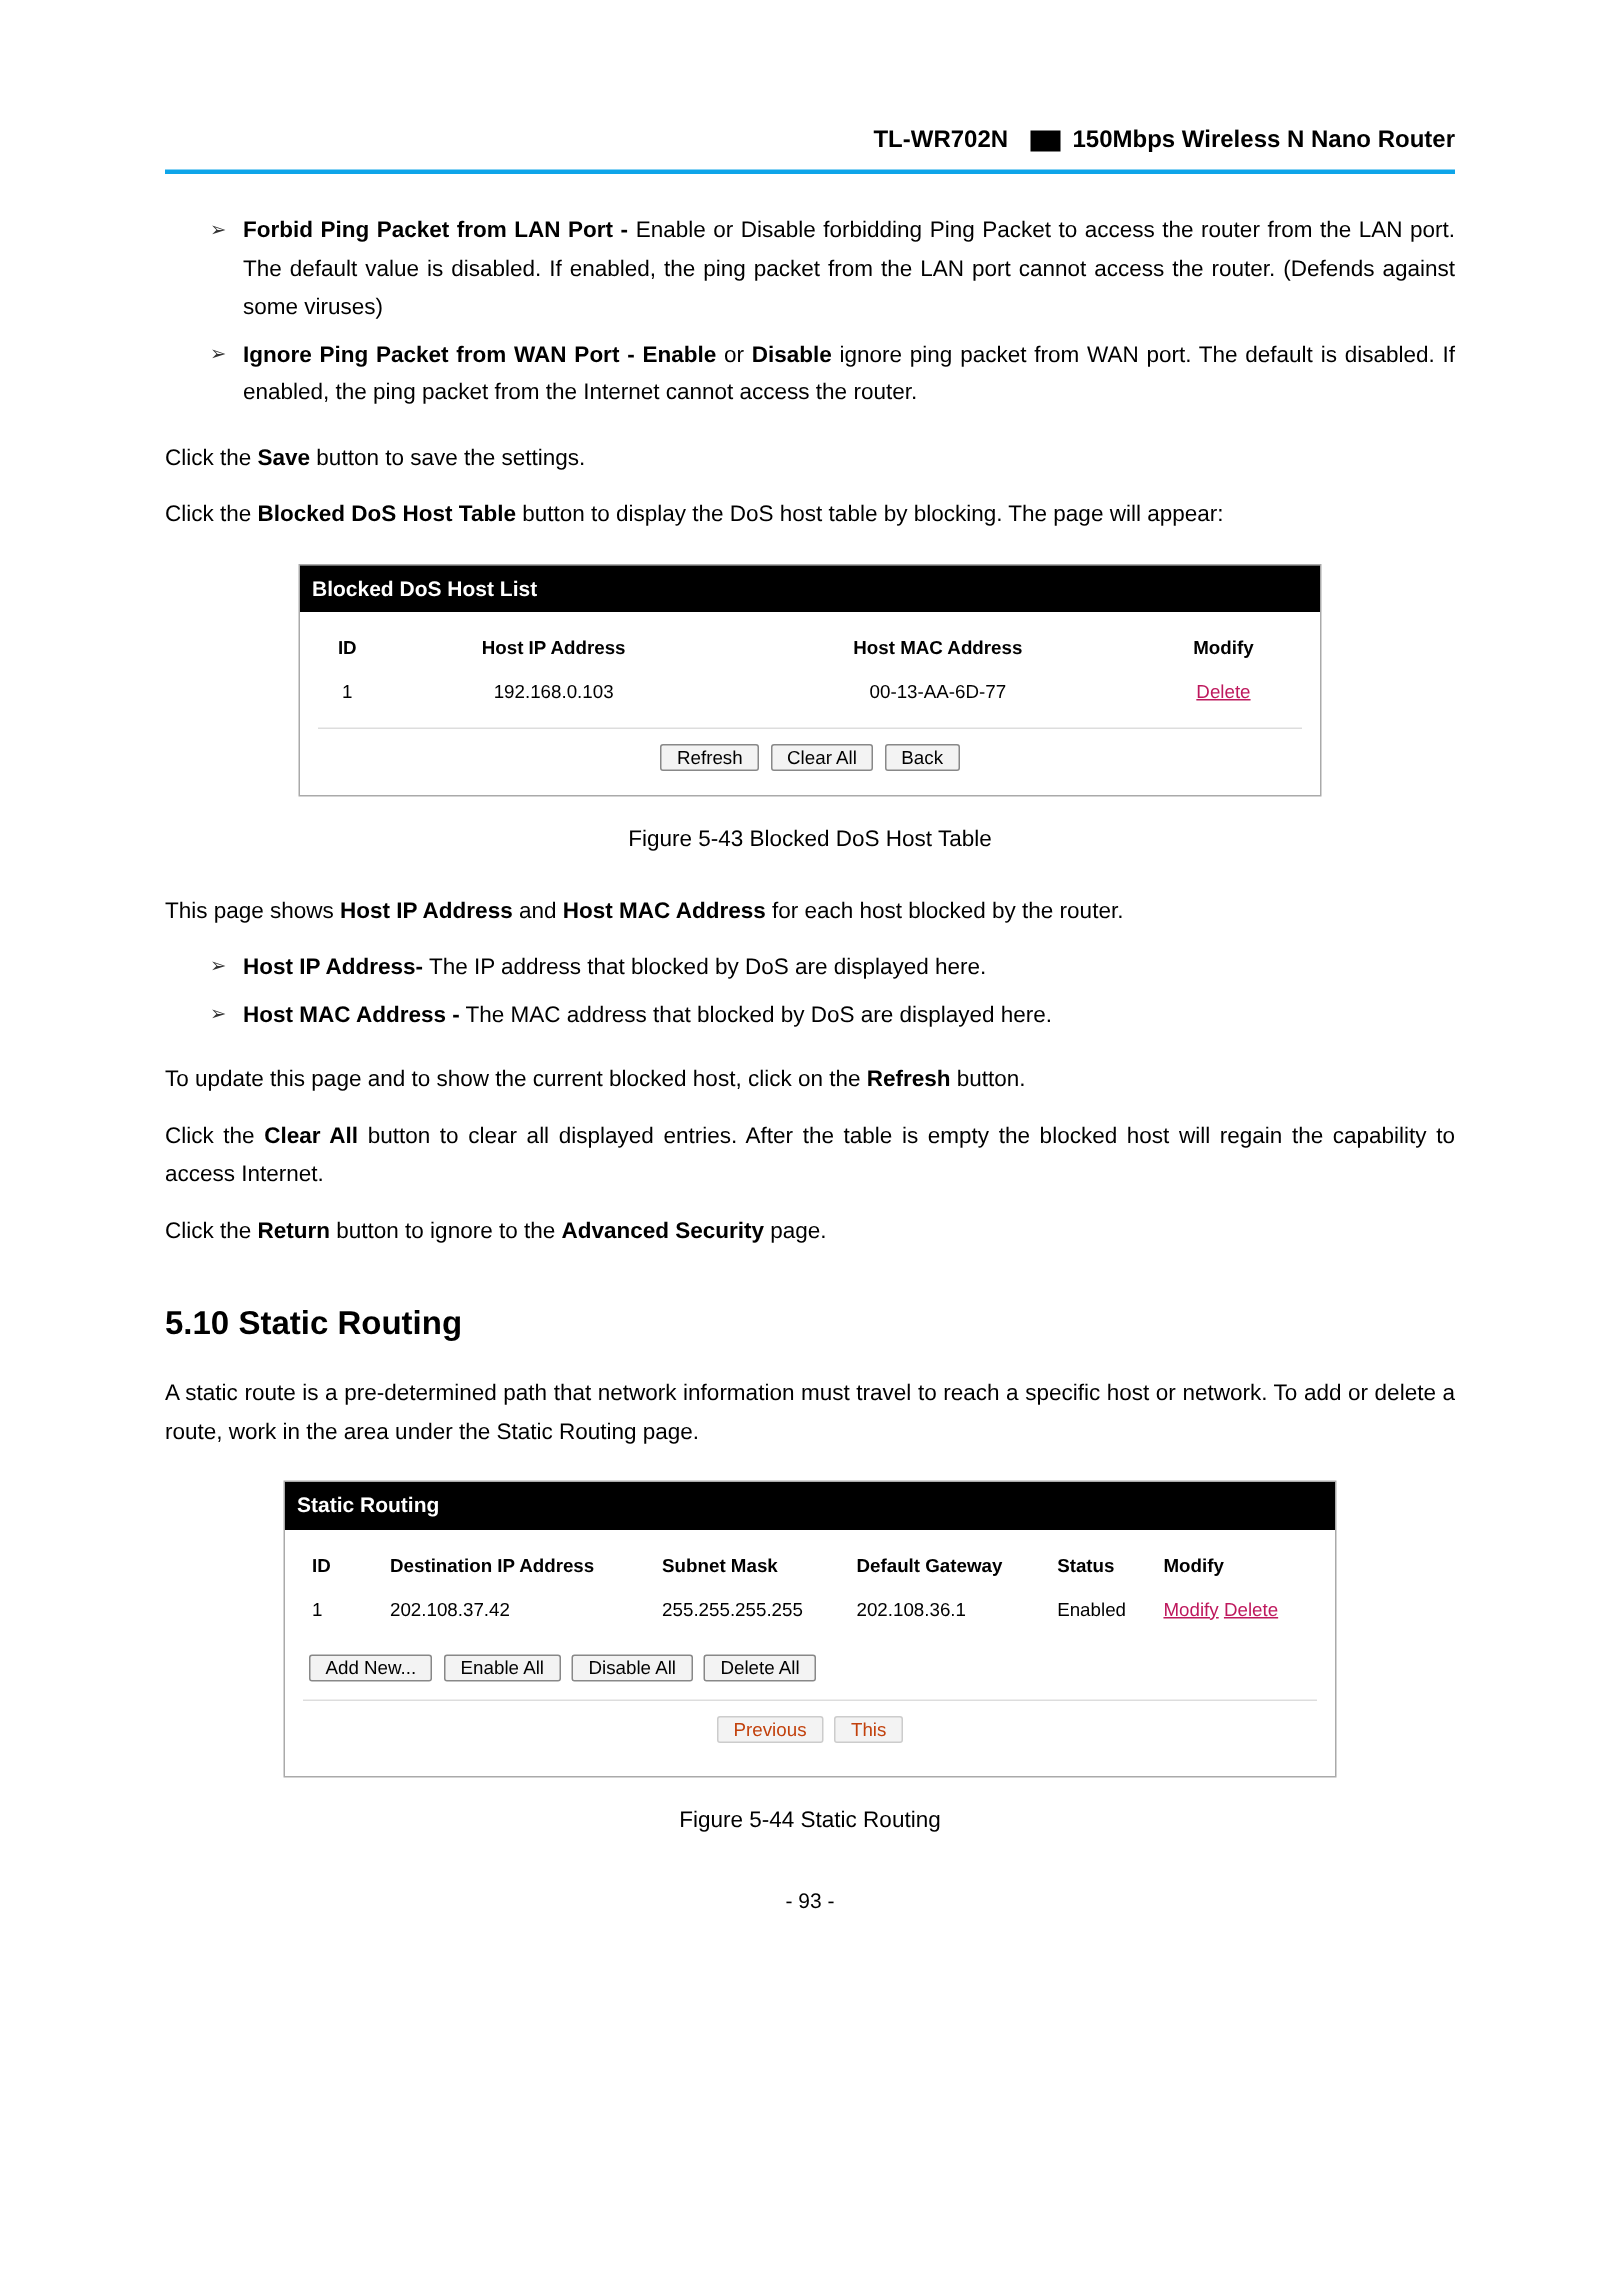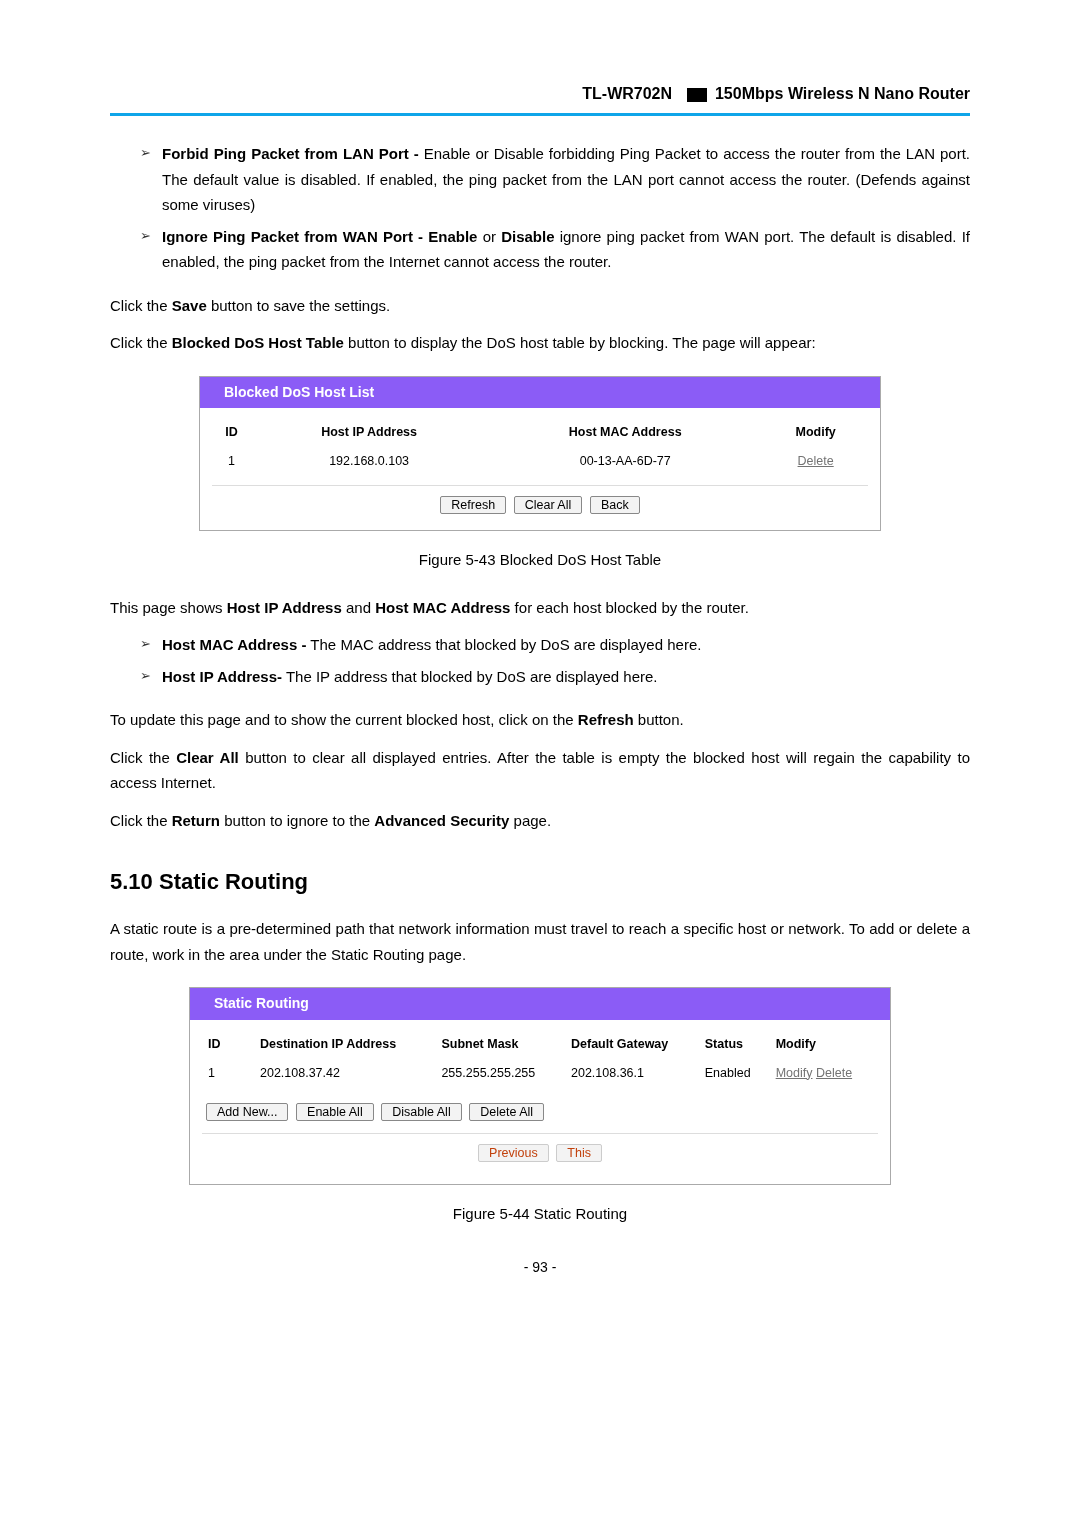--- a/index.html
+++ b/index.html
@@ -68,45 +68,45 @@
   }
   .figure {
     margin: 0 auto;
     border: 1px solid #aaa;
     background: #fff;
     font-size: 13px;
   }
   .figure.fig1 { width: 680px; }
   .figure.fig2 { width: 700px; }
   .panel-title {
-    background: #8b5cf6;
+    background: #000000;
     color: #fff;
     font-weight: bold;
-    padding: 4px 24px;
+    padding: 4px 8px;
     font-size: 14px;
   }
   .panel-body {
     padding: 10px 12px 14px 12px;
   }
   table.dos {
     width: 100%;
     border-collapse: collapse;
     font-size: 12.5px;
   }
   table.dos th {
     font-weight: bold;
     text-align: center;
     padding: 4px 2px;
   }
   table.dos td {
     text-align: center;
     padding: 3px 2px;
   }
   .link {
-    color: #737373;
+    color: #be185d;
     text-decoration: underline;
     cursor: pointer;
   }
   .btn-row {
     text-align: center;
     margin-top: 10px;
     border-top: 1px solid #ddd;
     padding-top: 8px;
   }
   .btn-row-left {
@@ -216,24 +216,24 @@
 </div>
 
 <div class="caption">Figure 5-43 Blocked DoS Host Table</div>
 
 <p>
   <span>This page shows </span><b>Host IP Address</b><span> and </span><b>Host MAC Address</b><span> for each host blocked by the router.</span>
 </p>
 
 <ul class="arrow">
   <li>
+    <b>Host IP Address-</b><span> The IP address that blocked by DoS are displayed here.</span>
+  </li>
+  <li>
     <b>Host MAC Address -</b><span> The MAC address that blocked by DoS are displayed here.</span>
-  </li>
-  <li>
-    <b>Host IP Address-</b><span> The IP address that blocked by DoS are displayed here.</span>
   </li>
 </ul>
 
 <p>
   <span>To update this page and to show the current blocked host, click on the </span><b>Refresh</b><span> button.</span>
 </p>
 
 <p>
   <span>Click the </span><b>Clear All</b><span> button to clear all displayed entries. After the table is empty the blocked host will regain the capability to access Internet.</span>
 </p>

